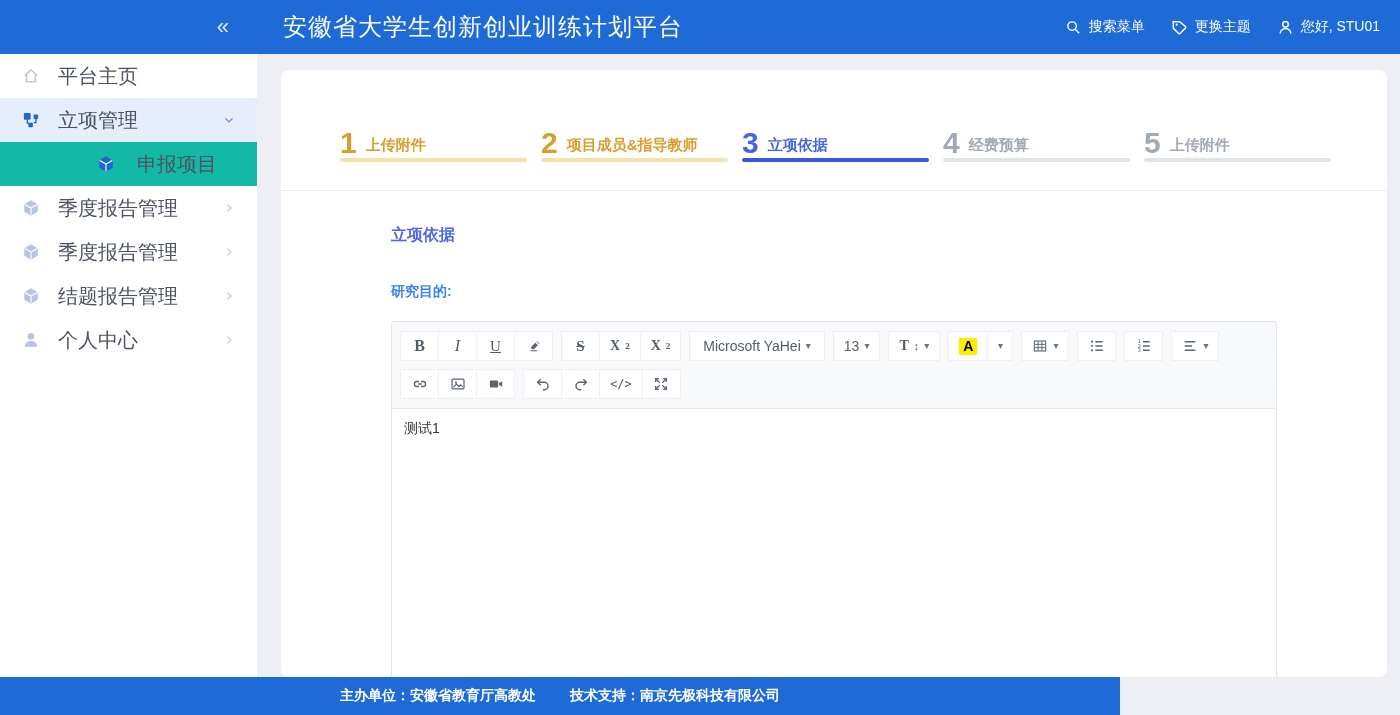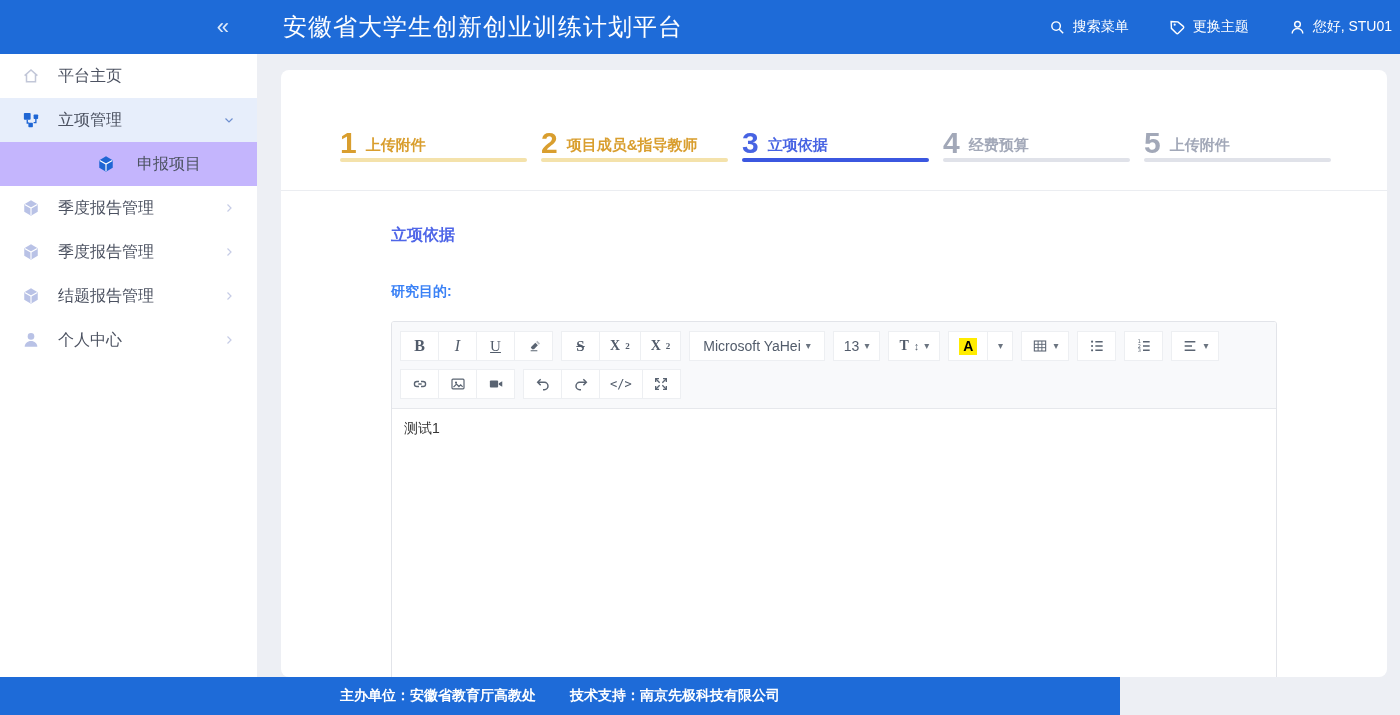--- a/index.html
+++ b/index.html
@@ -9,37 +9,37 @@
 
   
   .header { position:absolute; top:0; left:0; width:1400px; height:54px;
     background:#1e6bd8; display:flex; align-items:center; color:#fff; z-index:5; }
   .header-left { width:257px; height:100%; display:flex; align-items:center;
     justify-content:flex-end; padding-right:30px; flex:none; }
   .collapse-btn { font-size:22px; color:rgba(255,255,255,.85); cursor:pointer;
     line-height:1; letter-spacing:-2px; }
   .header-title { margin-left:26px; font-size:24px; font-weight:normal;
     letter-spacing:1px; flex:1; white-space:nowrap; }
-  .header-right { display:flex; align-items:center; gap:40px; padding-right:8px; }
+  .header-right { display:flex; align-items:center; gap:26px; padding-right:20px; }
   .header-action { display:flex; align-items:center; gap:7px; font-size:14px;
     cursor:pointer; white-space:nowrap; }
   .hicon { width:17px; height:17px; display:block; }
 
   
   .sidebar { position:absolute; top:54px; left:0; width:257px; bottom:38px;
     background:#fff; z-index:4; }
   .side-item { height:44px; display:flex; align-items:center; padding:0 22px;
-    font-size:16px; color:#4c5261; cursor:pointer; }
+    font-size:20px; color:#4c5261; cursor:pointer; }
   .side-item .sicon { width:18px; height:18px; flex:none; color:#b9c2e6; }
   .side-item .slabel { margin-left:18px; flex:1; }
   .side-item .chev { width:12px; height:12px; color:#c6cce6; flex:none; }
   .side-item.parent-active { background:#e7eefb; }
   .side-item.parent-active .sicon { color:#1f66d4; }
   .side-item.parent-active .chev { color:#6e8fd0; }
-  .side-item.sub { padding-left:97px; background:#c4b5fd; }
+  .side-item.sub { padding-left:97px; background:#14b8a6; }
   .side-item.sub .sicon { color:#1f66d4; }
   .side-item.sub .slabel { margin-left:22px; }
 
   
   .content { position:absolute; top:54px; left:257px; right:0; bottom:38px;
     background:#edeff4; padding:16px 13px 0 24px; }
   .card { background:#fff; border-radius:8px; height:100%; overflow:hidden; }
 
   .steps-section { padding:57px 0 0 59px; height:121px; border-bottom:1px solid #ebedf1;
     display:flex; }

